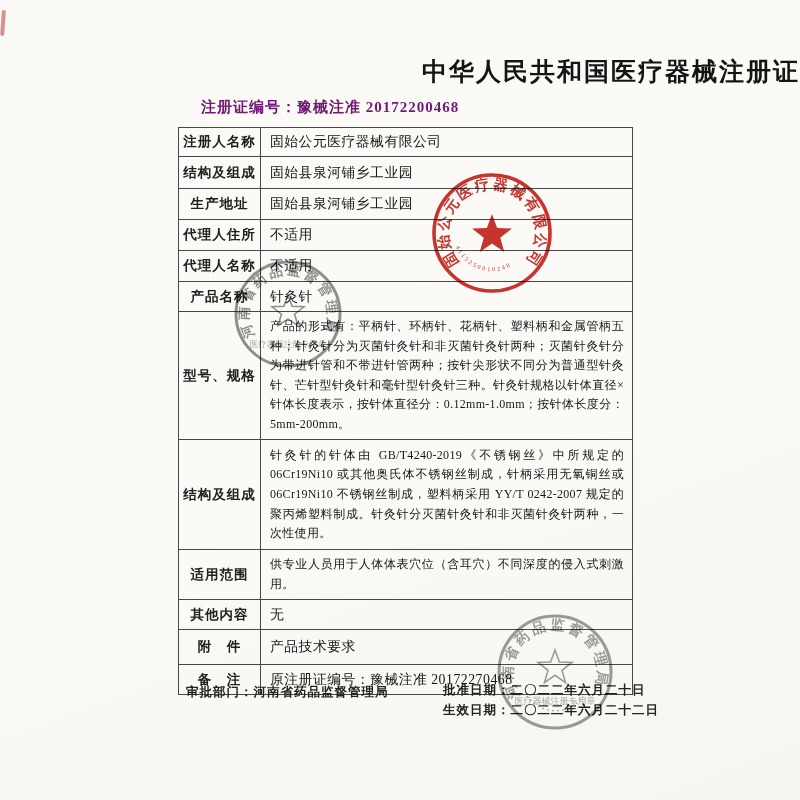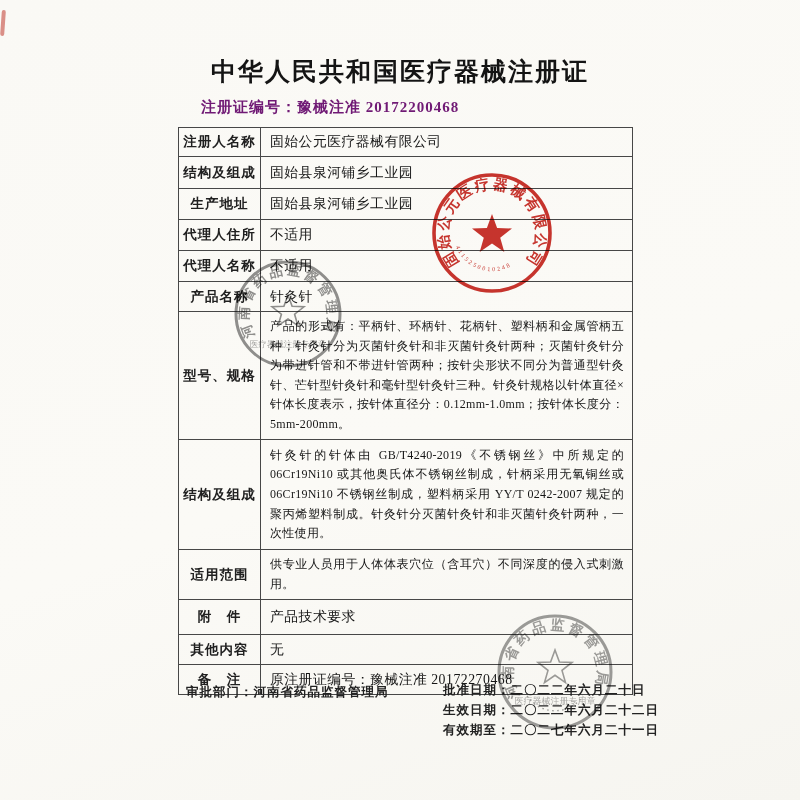--- a/index.html
+++ b/index.html
@@ -4,21 +4,21 @@
 <style>
   html,body{margin:0;padding:0;}
   body{
     width:800px;height:800px;position:relative;overflow:hidden;
     background:linear-gradient(160deg,#faf9f5 0%,#fbfaf6 55%,#f6f5f0 100%);
     font-family:"Liberation Serif","DejaVu Serif",serif;
     color:#1c1c1c;
   }
   .title{
     position:absolute;top:55px;left:0;width:100%;
-    text-align:center;font-size:25px;font-weight:bold;letter-spacing:2px;
+    text-align:right;font-size:25px;font-weight:bold;letter-spacing:2px;
     color:#141414;
   }
   .regline{
     position:absolute;top:98px;left:201px;
     font-size:15px;font-weight:bold;letter-spacing:1px;color:#701a75;
   }
   table.cert-table{
     position:absolute;top:127px;left:178px;width:455px;
     border-collapse:collapse;table-layout:fixed;
     border:1.6px solid #3a3a3a;
@@ -94,41 +94,40 @@
         <td class="val">产品的形式有：平柄针、环柄针、花柄针、塑料柄和金属管柄五种；针灸针分为灭菌针灸针和非灭菌针灸针两种；灭菌针灸针分为带进针管和不带进针管两种；按针尖形状不同分为普通型针灸针、芒针型针灸针和毫针型针灸针三种。针灸针规格以针体直径×针体长度表示，按针体直径分：0.12mm-1.0mm；按针体长度分：5mm-200mm。</td>
       </tr>
   <tr class="tall" style="height:110px">
         <td class="lbl">结构及组成</td>
         <td class="val">针灸针的针体由 GB/T4240-2019《不锈钢丝》中所规定的 06Cr19Ni10 或其他奥氏体不锈钢丝制成，针柄采用无氧铜丝或 06Cr19Ni10 不锈钢丝制成，塑料柄采用 YY/T 0242-2007 规定的聚丙烯塑料制成。针灸针分灭菌针灸针和非灭菌针灸针两种，一次性使用。</td>
       </tr>
   <tr class="tall" style="height:46px">
         <td class="lbl">适用范围</td>
         <td class="val">供专业人员用于人体体表穴位（含耳穴）不同深度的侵入式刺激用。</td>
       </tr>
+  <tr style="height:30px">
+        <td class="lbl">其他内容</td>
+        <td class="val">无</td>
+      </tr>
   <tr style="height:35px">
         <td class="lbl">附　件</td>
         <td class="val">产品技术要求</td>
-      </tr>
-  <tr style="height:30px">
-        <td class="lbl">其他内容</td>
-        <td class="val">无</td>
       </tr>
   <tr style="height:30px">
         <td class="lbl">备　注</td>
         <td class="val">原注册证编号：豫械注准 20172270468</td>
       </tr>
 </tbody>
   </table>
 
 <div class="footer-left"><span>审批部门：</span><span>河南省药品监督管理局</span></div>
 
 <div class="date-block">
   <div class="date-line"><span>批准日期：</span><span>二〇二二年六月二十日</span></div>
   <div class="date-line"><span>生效日期：</span><span>二〇二二年六月二十二日</span></div>
-  <div class="date-line"><span>有效期至：</span><span>二〇二七年六月二十一日</span></div>
 </div>
 
 <svg class="stamp stamp-red" width="144" height="144" viewBox="0 0 144 144">
   <circle cx="72" cy="72" r="58" fill="none" stroke="#c5231c" stroke-width="3.6"></circle>
   <polygon points="0,-21 5.1,-7 20,-6.5 8.2,2.7 12.3,17 0,8.6 -12.3,17 -8.2,2.7 -20,-6.5 -5.1,-7" transform="translate(72,74)" fill="#c5231c"></polygon>
   <defs>
     <path id="redArc" d="M 40.9 103.1 A 44 44 0 1 1 103.1 103.1"></path>
     <path id="redSerialArc" d="M 34 80 A 39 39 0 0 0 110 80"></path>
   </defs>
   <text font-size="14.5" font-weight="bold" fill="#c5231c" letter-spacing="2.5" font-family="Liberation Serif, DejaVu Serif, serif">

